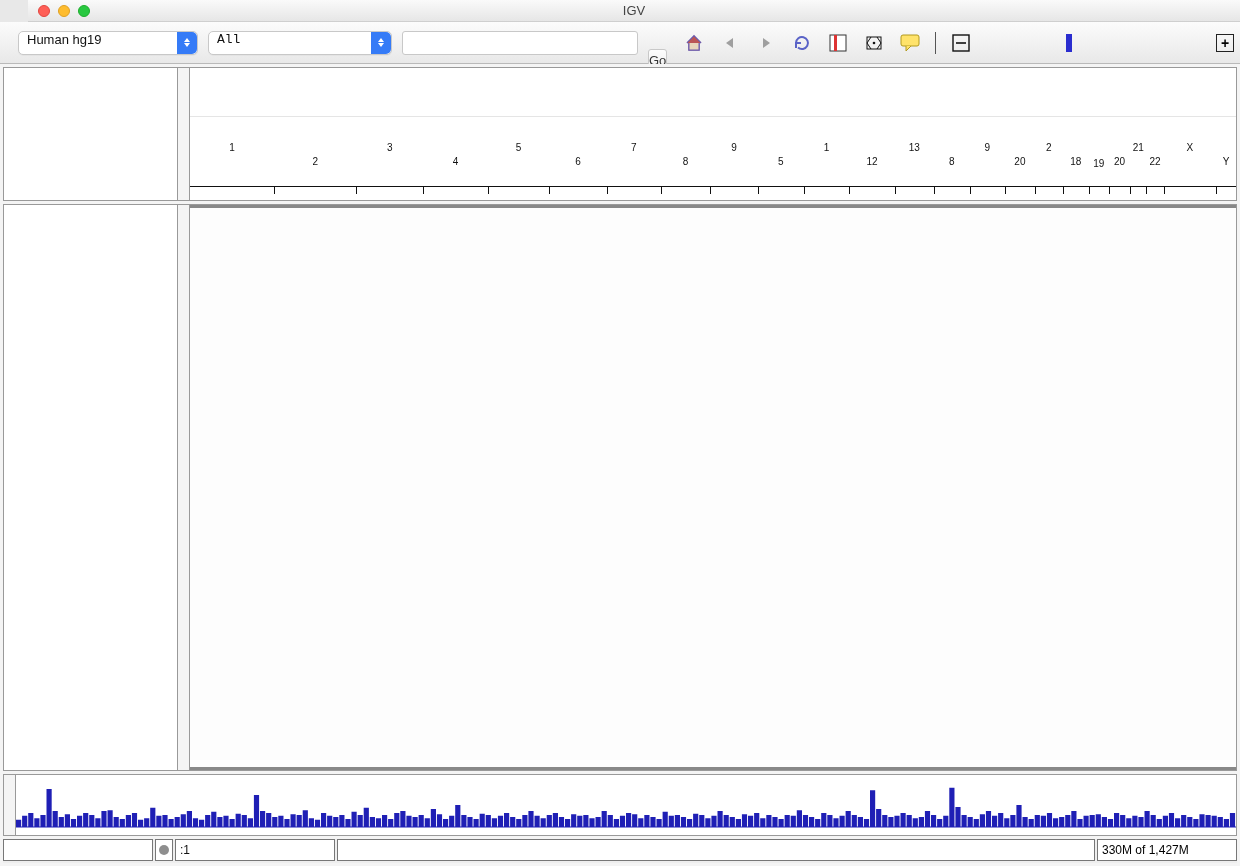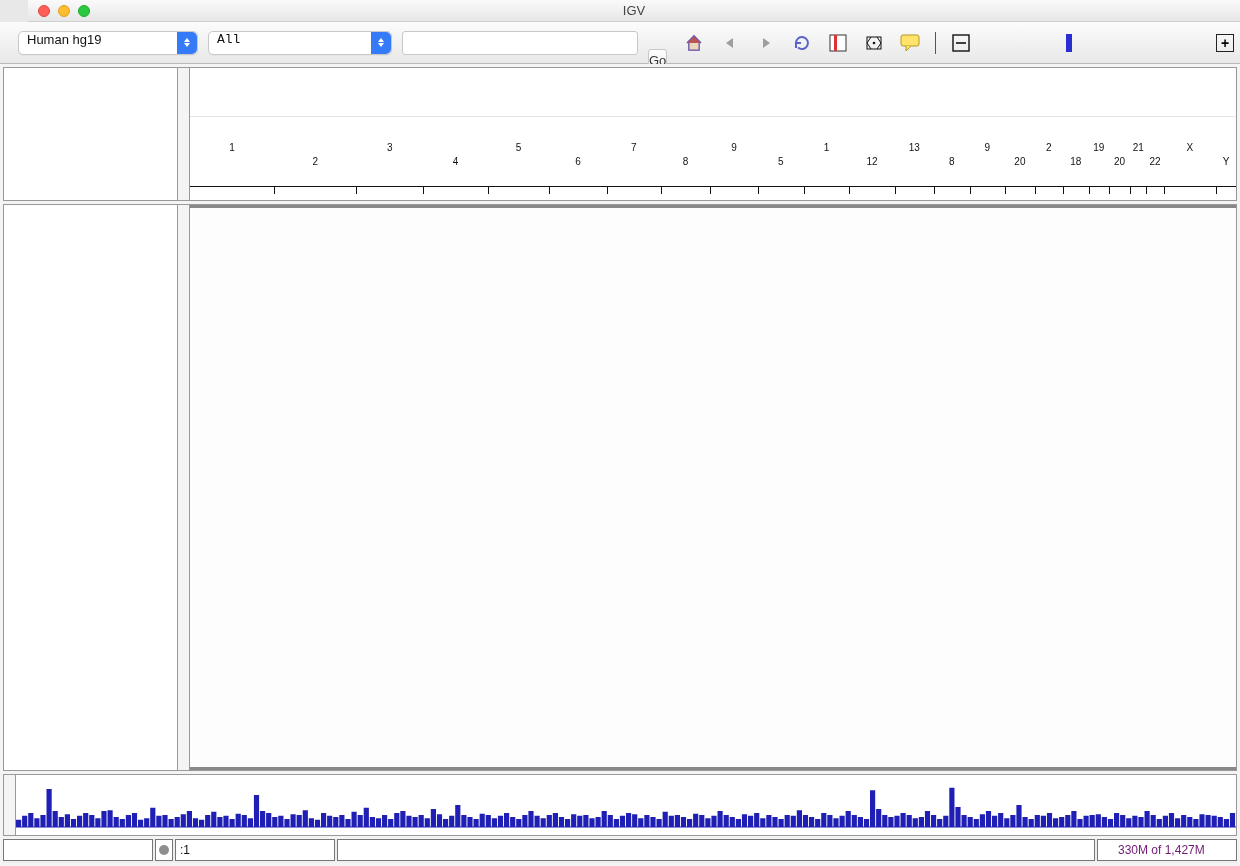--- a/index.html
+++ b/index.html
@@ -177,21 +177,21 @@
 }
 .bottom .cell {
   border: 1px solid #777; background: #fff; height: 22px;
   display: flex; align-items: center;
 }
 .bottom .cell.b1 { width: 150px; }
 .bottom .cell.b2 { width: 18px; justify-content:center; position:relative; }
 .b2-circle { width:10px; height:10px; border-radius:50%; background:#8e8e8e; }
 .bottom .cell.b3 { width: 160px; padding: 0 4px; font-size: 12px; color:#111; }
 .bottom .cell.b4 { flex: 1; }
-.bottom .cell.b5 { width: 140px; padding: 0 20px; font-size: 12px; color:#701a75; }
+.bottom .cell.b5 { width: 140px; padding: 0 4px; font-size: 12px; color:#000000; }
 .bottom .cell + .cell { margin-left: 2px; }
 </style>
 </head>
 <body>
 
 <div class="titlebar">
   <div class="traffic">
     <div class="dot red"></div>
     <div class="dot yellow"></div>
     <div class="dot green"></div>
@@ -287,21 +287,21 @@
           <span class="chrom-label" style="left: 52.0045%; top: 0px; transform: translateX(-50%);">9</span>
           <span class="chrom-label" style="left: 56.4824%; top: 14px; transform: translateX(-50%);">5</span>
           <span class="chrom-label" style="left: 60.8632%; top: 0px; transform: translateX(-50%);">1</span>
           <span class="chrom-label" style="left: 65.2118%; top: 14px; transform: translateX(-50%);">12</span>
           <span class="chrom-label" style="left: 69.237%; top: 0px; transform: translateX(-50%);">13</span>
           <span class="chrom-label" style="left: 72.8257%; top: 14px; transform: translateX(-50%);">8</span>
           <span class="chrom-label" style="left: 76.2205%; top: 0px; transform: translateX(-50%);">9</span>
           <span class="chrom-label" style="left: 79.3404%; top: 14px; transform: translateX(-50%);">20</span>
           <span class="chrom-label" style="left: 82.1048%; top: 0px; transform: translateX(-50%);">2</span>
           <span class="chrom-label" style="left: 84.6751%; top: 14px; transform: translateX(-50%);">18</span>
-          <span class="chrom-label" style="left: 86.8898%; top: 0px; transform: translateX(-50%);">19</span>
+          <span class="chrom-label" style="left: 86.8898%; top: 16px; transform: translateX(-50%);">19</span>
           <span class="chrom-label" style="left: 88.8619%; top: 14px; transform: translateX(-50%);">20</span>
           <span class="chrom-label" style="left: 90.6563%; top: 0px; transform: translateX(-50%);">21</span>
           <span class="chrom-label" style="left: 92.2567%; top: 14px; transform: translateX(-50%);">22</span>
           <span class="chrom-label" style="left: 95.5868%; top: 0px; transform: translateX(-50%);">X</span>
           <span class="chrom-label" style="left: 99.0462%; top: 14px; transform: translateX(-50%);">Y</span>
         </div>
       <div class="ruler-ticks" id="ruler-ticks">
           <span class="tick" style="left: 8.05044%;"></span>
           <span class="tick" style="left: 15.9069%;"></span>
           <span class="tick" style="left: 22.3084%;"></span>

